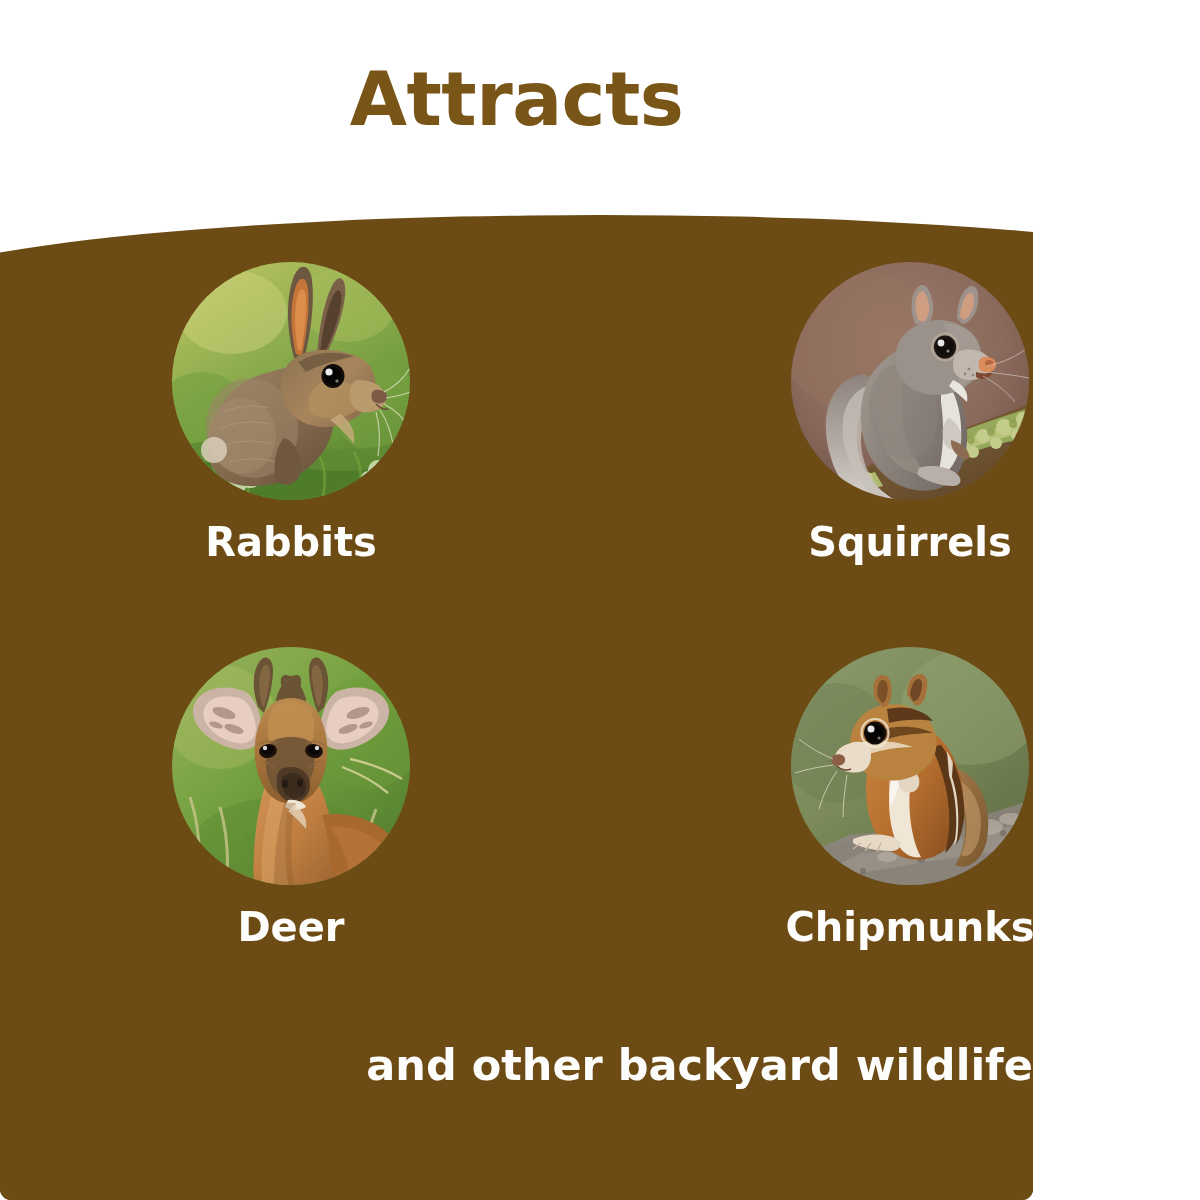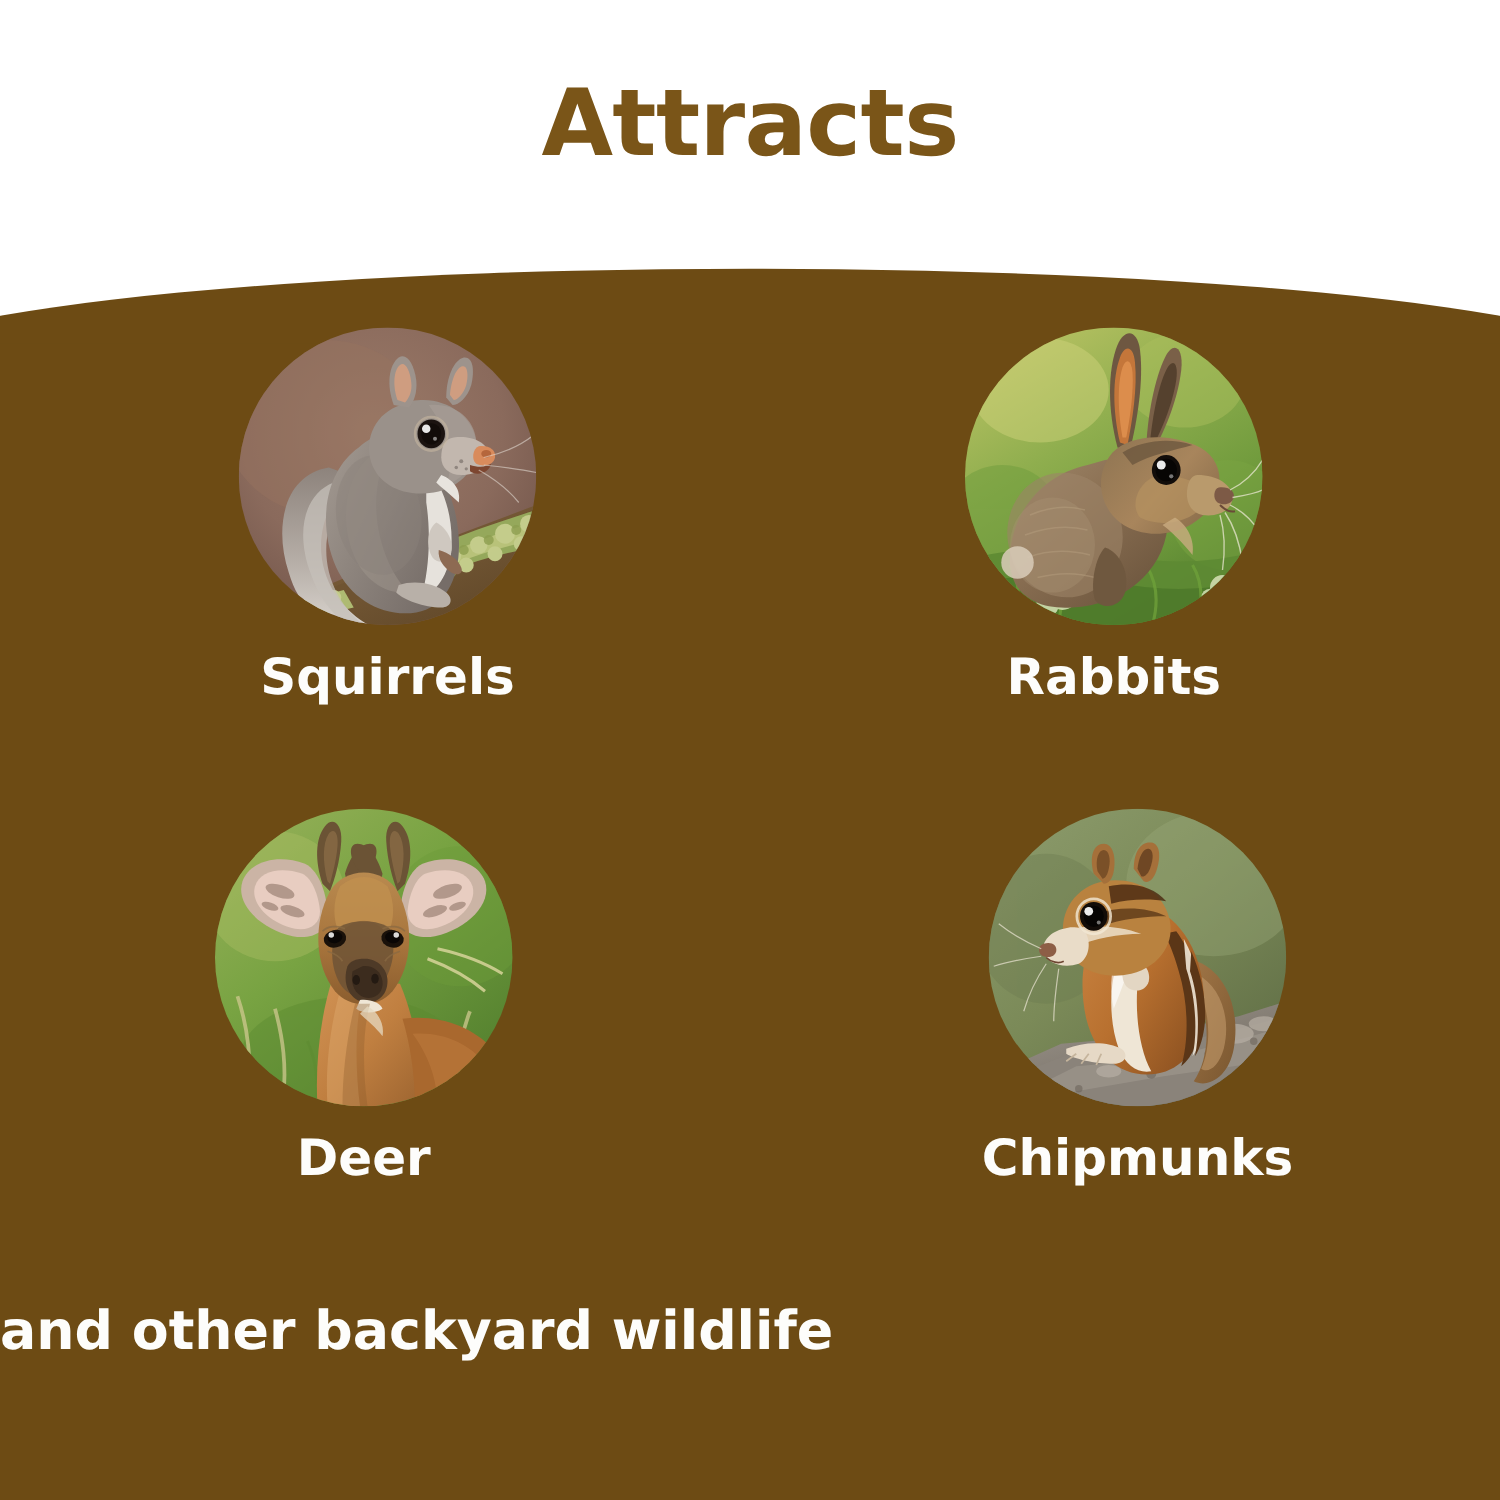--- a/index.html
+++ b/index.html
@@ -2,21 +2,21 @@
 <html><head>
 <meta charset="utf-8">
 <style>
   html,body{margin:0;padding:0;}
   body{
     width:1200px;height:1200px;
     background:#ffffff;
     font-family:"DejaVu Sans", sans-serif;
     overflow:hidden;
   }
-  .poster{position:relative;width:1200px;height:1200px;background:#ffffff;overflow:hidden;}
+  .poster{position:relative;width:1033px;height:1200px;background:#ffffff;overflow:hidden;border-radius:11px;}
 
   
   .brown-panel{
     position:absolute;left:-120px;top:215px;
     width:1440px;height:1400px;
     background:#6d4b14;
     border-radius:50% 50% 0 0 / 6% 6% 0 0;
   }
   .brown-panel::after{
     content:"";position:absolute;left:0;right:0;top:60px;bottom:0;background:#6d4b14;
@@ -64,38 +64,145 @@
     font-weight:bold;
     color:#fdfdfb;
     letter-spacing:0px;
     line-height:1;
     white-space:nowrap;
   }
 
   
   .footer{
     position:absolute;left:0;right:0;top:1040px;
-    text-align:left;
+    text-align:right;
     font-family:"DejaVu Sans", sans-serif;
     font-size:43px;
     font-weight:bold;
     color:#fdfdfb;
     white-space:nowrap;
   }
 </style>
 </head>
 <body>
 
 <div class="poster">
 
   <div class="brown-panel"></div>
 
   <div class="title">Attracts</div>
 
   <div class="grid">
+
+    <div class="cell col-b">
+      <div class="inner">
+        <div class="photo">
+          <svg viewBox="0 0 238 238" xmlns="http://www.w3.org/2000/svg">
+            <defs>
+              <clipPath id="clipRb">
+                  <circle cx="119" cy="119" r="119"></circle>
+                </clipPath>
+              <linearGradient id="rbBg" x1="20%" y1="0%" x2="80%" y2="100%">
+                <stop offset="0%" stop-color="#b9c263"></stop>
+                <stop offset="35%" stop-color="#8fae4e"></stop>
+                <stop offset="70%" stop-color="#6f9a3c"></stop>
+                <stop offset="100%" stop-color="#4e7a2c"></stop>
+              </linearGradient>
+              <linearGradient id="rbFur" x1="10%" y1="0%" x2="90%" y2="90%">
+                <stop offset="0%" stop-color="#9c8467"></stop>
+                <stop offset="40%" stop-color="#8c7154"></stop>
+                <stop offset="100%" stop-color="#6d563e"></stop>
+              </linearGradient>
+              <linearGradient id="rbHead" x1="0%" y1="0%" x2="100%" y2="70%">
+                <stop offset="0%" stop-color="#8e7452"></stop>
+                <stop offset="60%" stop-color="#a8855c"></stop>
+                <stop offset="100%" stop-color="#8c6f4c"></stop>
+              </linearGradient>
+            </defs>
+            <g clip-path="url(#clipRb)">
+              <rect x="0" y="0" width="238" height="238" fill="url(#rbBg)"></rect>
+
+              <g opacity="0.5">
+                <ellipse cx="60" cy="50" rx="55" ry="42" fill="#cdd27a"></ellipse>
+                <ellipse cx="176" cy="42" rx="48" ry="38" fill="#a9bd5c"></ellipse>
+                <ellipse cx="30" cy="150" rx="45" ry="40" fill="#6f9c3d"></ellipse>
+                <ellipse cx="210" cy="150" rx="46" ry="44" fill="#7aa442"></ellipse>
+              </g>
+
+              <path d="M 0 186 Q 60 170 120 182 Q 180 194 238 178 L 238 238 L 0 238 Z" fill="#5d8a33" opacity="0.9"></path>
+              <path d="M 0 206 Q 60 192 120 204 Q 180 216 238 200 L 238 238 L 0 238 Z" fill="#4e7a2a" opacity="0.9"></path>
+              <g stroke="#6fa03a" stroke-width="2.5" fill="none" opacity="0.8">
+                <path d="M 12 238 C 16 216 12 202 6 192"></path>
+                <path d="M 40 238 C 46 214 42 200 36 190"></path>
+                <path d="M 74 238 C 80 218 76 204 70 194"></path>
+                <path d="M 150 238 C 156 216 152 202 146 192"></path>
+                <path d="M 186 238 C 192 214 188 200 182 190"></path>
+                <path d="M 218 238 C 224 216 220 202 214 192"></path>
+              </g>
+              <g fill="#d8e2b8" opacity="0.85">
+                <circle cx="78" cy="214" r="12"></circle>
+                  <circle cx="66" cy="222" r="9"></circle>
+                <circle cx="206" cy="208" r="10"></circle>
+                  <circle cx="196" cy="216" r="7"></circle>
+              </g>
+
+              <path d="M 122 96 C 114 66 114 34 122 14 C 128 0 138 2 140 18 C 143 42 138 74 132 98 Z" fill="#6e5741"></path>
+              <path d="M 124 92 C 118 66 118 40 124 24 C 128 13 135 15 136 28 C 138 48 134 74 130 94 Z" fill="#c4763a"></path>
+              <path d="M 126 88 C 122 66 122 44 126 32 C 129 24 133 26 134 36 C 135 52 132 72 129 88 Z" fill="#e09250" opacity="0.85"></path>
+              <path d="M 145 96 C 146 70 152 40 160 24 C 167 10 175 16 173 34 C 170 60 158 86 150 100 Z" fill="#7a6048"></path>
+              <path d="M 148 92 C 150 70 155 46 161 34 C 166 24 171 28 169 42 C 166 62 157 82 151 94 Z" fill="#55412e"></path>
+
+              <path d="M 98 110 C 60 118 34 152 36 190 C 38 214 58 226 86 224 C 126 222 158 196 162 160 C 165 130 140 104 112 106 Z" fill="url(#rbFur)"></path>
+              <ellipse cx="80" cy="166" rx="46" ry="50" fill="#9c8467" opacity="0.6" transform="rotate(-12 80 166)"></ellipse>
+              <ellipse cx="68" cy="176" rx="32" ry="36" fill="#ad9madd" opacity="0"></ellipse>
+              <ellipse cx="70" cy="174" rx="34" ry="38" fill="#a89073" opacity="0.4"></ellipse>
+
+              <g stroke="#b8a181" stroke-width="1.2" fill="none" opacity="0.45">
+                <path d="M 52 150 C 66 144 82 142 96 146"></path>
+                <path d="M 48 166 C 64 160 82 158 98 162"></path>
+                <path d="M 50 184 C 66 178 84 178 100 182"></path>
+                <path d="M 58 200 C 74 196 90 196 104 200"></path>
+              </g>
+
+              <path d="M 112 176 C 124 180 132 196 128 212 C 124 224 110 226 104 218 C 100 206 104 184 112 176 Z" fill="#6f583f"></path>
+
+              <circle cx="42" cy="188" r="13" fill="#d9cdba" opacity="0.85"></circle>
+
+              <path d="M 118 100 C 104 116 106 142 124 156 C 146 172 180 166 196 144 C 210 124 204 102 184 94 C 160 84 132 86 118 100 Z" fill="url(#rbHead)"></path>
+
+              <path d="M 150 120 C 168 116 188 122 196 136 C 186 154 160 162 140 152 C 132 142 138 126 150 120 Z" fill="#b5915f" opacity="0.7"></path>
+
+              <path d="M 126 100 C 142 90 164 88 182 94 C 168 98 148 102 134 110 Z" fill="#6d573e" opacity="0.8"></path>
+
+              <path d="M 186 118 C 202 118 214 126 214 136 C 214 146 202 152 190 150 C 180 148 176 138 178 128 C 179 122 182 118 186 118 Z" fill="#b99a6c"></path>
+
+              <path d="M 203 128 C 211 127 216 131 215 136 C 214 141 207 143 202 140 C 198 137 199 129 203 128 Z" fill="#7d5a46"></path>
+
+              <path d="M 204 142 C 208 146 212 148 216 147" stroke="#6a4a38" stroke-width="1.6" fill="none"></path>
+
+              <ellipse cx="161" cy="114" rx="11.5" ry="12" fill="#120d0a"></ellipse>
+              <ellipse cx="161" cy="114" rx="8.5" ry="9" fill="#070504"></ellipse>
+              <circle cx="157" cy="110" r="3.6" fill="#ffffff" opacity="0.92"></circle>
+              <circle cx="165" cy="119" r="1.7" fill="#ffffff" opacity="0.45"></circle>
+
+              <path d="M 168 152 C 178 158 184 170 182 182 C 174 172 164 162 158 158 Z" fill="#c9ab7f" opacity="0.8"></path>
+
+              <g stroke="#f2ecdc" stroke-width="1.1" fill="none" opacity="0.7">
+                <path d="M 212 130 C 224 124 232 116 238 106"></path>
+                <path d="M 214 136 C 226 134 234 132 238 130"></path>
+                <path d="M 212 142 C 224 148 232 156 238 168"></path>
+                <path d="M 208 148 C 216 160 220 174 222 188"></path>
+                <path d="M 204 150 C 208 164 208 180 206 194"></path>
+              </g>
+            </g>
+          </svg>
+        </div>
+        <div class="animal-label">Rabbits</div>
+      </div>
+    </div>
 
     <div class="cell col-a">
       <div class="inner">
         <div class="photo">
           <svg viewBox="0 0 238 238" xmlns="http://www.w3.org/2000/svg">
             <defs>
               <clipPath id="clipSq">
                   <circle cx="119" cy="119" r="119"></circle>
                 </clipPath>
               <radialGradient id="sqBg" cx="45%" cy="35%" r="80%">
@@ -214,127 +321,20 @@
         </div>
         <div class="animal-label">Squirrels</div>
       </div>
     </div>
 
     <div class="cell col-b">
       <div class="inner">
         <div class="photo">
           <svg viewBox="0 0 238 238" xmlns="http://www.w3.org/2000/svg">
             <defs>
-              <clipPath id="clipRb">
-                  <circle cx="119" cy="119" r="119"></circle>
-                </clipPath>
-              <linearGradient id="rbBg" x1="20%" y1="0%" x2="80%" y2="100%">
-                <stop offset="0%" stop-color="#b9c263"></stop>
-                <stop offset="35%" stop-color="#8fae4e"></stop>
-                <stop offset="70%" stop-color="#6f9a3c"></stop>
-                <stop offset="100%" stop-color="#4e7a2c"></stop>
-              </linearGradient>
-              <linearGradient id="rbFur" x1="10%" y1="0%" x2="90%" y2="90%">
-                <stop offset="0%" stop-color="#9c8467"></stop>
-                <stop offset="40%" stop-color="#8c7154"></stop>
-                <stop offset="100%" stop-color="#6d563e"></stop>
-              </linearGradient>
-              <linearGradient id="rbHead" x1="0%" y1="0%" x2="100%" y2="70%">
-                <stop offset="0%" stop-color="#8e7452"></stop>
-                <stop offset="60%" stop-color="#a8855c"></stop>
-                <stop offset="100%" stop-color="#8c6f4c"></stop>
-              </linearGradient>
-            </defs>
-            <g clip-path="url(#clipRb)">
-              <rect x="0" y="0" width="238" height="238" fill="url(#rbBg)"></rect>
-
-              <g opacity="0.5">
-                <ellipse cx="60" cy="50" rx="55" ry="42" fill="#cdd27a"></ellipse>
-                <ellipse cx="176" cy="42" rx="48" ry="38" fill="#a9bd5c"></ellipse>
-                <ellipse cx="30" cy="150" rx="45" ry="40" fill="#6f9c3d"></ellipse>
-                <ellipse cx="210" cy="150" rx="46" ry="44" fill="#7aa442"></ellipse>
-              </g>
-
-              <path d="M 0 186 Q 60 170 120 182 Q 180 194 238 178 L 238 238 L 0 238 Z" fill="#5d8a33" opacity="0.9"></path>
-              <path d="M 0 206 Q 60 192 120 204 Q 180 216 238 200 L 238 238 L 0 238 Z" fill="#4e7a2a" opacity="0.9"></path>
-              <g stroke="#6fa03a" stroke-width="2.5" fill="none" opacity="0.8">
-                <path d="M 12 238 C 16 216 12 202 6 192"></path>
-                <path d="M 40 238 C 46 214 42 200 36 190"></path>
-                <path d="M 74 238 C 80 218 76 204 70 194"></path>
-                <path d="M 150 238 C 156 216 152 202 146 192"></path>
-                <path d="M 186 238 C 192 214 188 200 182 190"></path>
-                <path d="M 218 238 C 224 216 220 202 214 192"></path>
-              </g>
-              <g fill="#d8e2b8" opacity="0.85">
-                <circle cx="78" cy="214" r="12"></circle>
-                  <circle cx="66" cy="222" r="9"></circle>
-                <circle cx="206" cy="208" r="10"></circle>
-                  <circle cx="196" cy="216" r="7"></circle>
-              </g>
-
-              <path d="M 122 96 C 114 66 114 34 122 14 C 128 0 138 2 140 18 C 143 42 138 74 132 98 Z" fill="#6e5741"></path>
-              <path d="M 124 92 C 118 66 118 40 124 24 C 128 13 135 15 136 28 C 138 48 134 74 130 94 Z" fill="#c4763a"></path>
-              <path d="M 126 88 C 122 66 122 44 126 32 C 129 24 133 26 134 36 C 135 52 132 72 129 88 Z" fill="#e09250" opacity="0.85"></path>
-              <path d="M 145 96 C 146 70 152 40 160 24 C 167 10 175 16 173 34 C 170 60 158 86 150 100 Z" fill="#7a6048"></path>
-              <path d="M 148 92 C 150 70 155 46 161 34 C 166 24 171 28 169 42 C 166 62 157 82 151 94 Z" fill="#55412e"></path>
-
-              <path d="M 98 110 C 60 118 34 152 36 190 C 38 214 58 226 86 224 C 126 222 158 196 162 160 C 165 130 140 104 112 106 Z" fill="url(#rbFur)"></path>
-              <ellipse cx="80" cy="166" rx="46" ry="50" fill="#9c8467" opacity="0.6" transform="rotate(-12 80 166)"></ellipse>
-              <ellipse cx="68" cy="176" rx="32" ry="36" fill="#ad9madd" opacity="0"></ellipse>
-              <ellipse cx="70" cy="174" rx="34" ry="38" fill="#a89073" opacity="0.4"></ellipse>
-
-              <g stroke="#b8a181" stroke-width="1.2" fill="none" opacity="0.45">
-                <path d="M 52 150 C 66 144 82 142 96 146"></path>
-                <path d="M 48 166 C 64 160 82 158 98 162"></path>
-                <path d="M 50 184 C 66 178 84 178 100 182"></path>
-                <path d="M 58 200 C 74 196 90 196 104 200"></path>
-              </g>
-
-              <path d="M 112 176 C 124 180 132 196 128 212 C 124 224 110 226 104 218 C 100 206 104 184 112 176 Z" fill="#6f583f"></path>
-
-              <circle cx="42" cy="188" r="13" fill="#d9cdba" opacity="0.85"></circle>
-
-              <path d="M 118 100 C 104 116 106 142 124 156 C 146 172 180 166 196 144 C 210 124 204 102 184 94 C 160 84 132 86 118 100 Z" fill="url(#rbHead)"></path>
-
-              <path d="M 150 120 C 168 116 188 122 196 136 C 186 154 160 162 140 152 C 132 142 138 126 150 120 Z" fill="#b5915f" opacity="0.7"></path>
-
-              <path d="M 126 100 C 142 90 164 88 182 94 C 168 98 148 102 134 110 Z" fill="#6d573e" opacity="0.8"></path>
-
-              <path d="M 186 118 C 202 118 214 126 214 136 C 214 146 202 152 190 150 C 180 148 176 138 178 128 C 179 122 182 118 186 118 Z" fill="#b99a6c"></path>
-
-              <path d="M 203 128 C 211 127 216 131 215 136 C 214 141 207 143 202 140 C 198 137 199 129 203 128 Z" fill="#7d5a46"></path>
-
-              <path d="M 204 142 C 208 146 212 148 216 147" stroke="#6a4a38" stroke-width="1.6" fill="none"></path>
-
-              <ellipse cx="161" cy="114" rx="11.5" ry="12" fill="#120d0a"></ellipse>
-              <ellipse cx="161" cy="114" rx="8.5" ry="9" fill="#070504"></ellipse>
-              <circle cx="157" cy="110" r="3.6" fill="#ffffff" opacity="0.92"></circle>
-              <circle cx="165" cy="119" r="1.7" fill="#ffffff" opacity="0.45"></circle>
-
-              <path d="M 168 152 C 178 158 184 170 182 182 C 174 172 164 162 158 158 Z" fill="#c9ab7f" opacity="0.8"></path>
-
-              <g stroke="#f2ecdc" stroke-width="1.1" fill="none" opacity="0.7">
-                <path d="M 212 130 C 224 124 232 116 238 106"></path>
-                <path d="M 214 136 C 226 134 234 132 238 130"></path>
-                <path d="M 212 142 C 224 148 232 156 238 168"></path>
-                <path d="M 208 148 C 216 160 220 174 222 188"></path>
-                <path d="M 204 150 C 208 164 208 180 206 194"></path>
-              </g>
-            </g>
-          </svg>
-        </div>
-        <div class="animal-label">Rabbits</div>
-      </div>
-    </div>
-
-    <div class="cell col-b">
-      <div class="inner">
-        <div class="photo">
-          <svg viewBox="0 0 238 238" xmlns="http://www.w3.org/2000/svg">
-            <defs>
               <clipPath id="clipDr">
                   <circle cx="119" cy="119" r="119"></circle>
                 </clipPath>
               <linearGradient id="drBg" x1="10%" y1="0%" x2="90%" y2="100%">
                 <stop offset="0%" stop-color="#96b059"></stop>
                 <stop offset="40%" stop-color="#78a342"></stop>
                 <stop offset="100%" stop-color="#4f7c2c"></stop>
               </linearGradient>
               <linearGradient id="drCoat" x1="0%" y1="0%" x2="100%" y2="100%">
                 <stop offset="0%" stop-color="#d29355"></stop>

